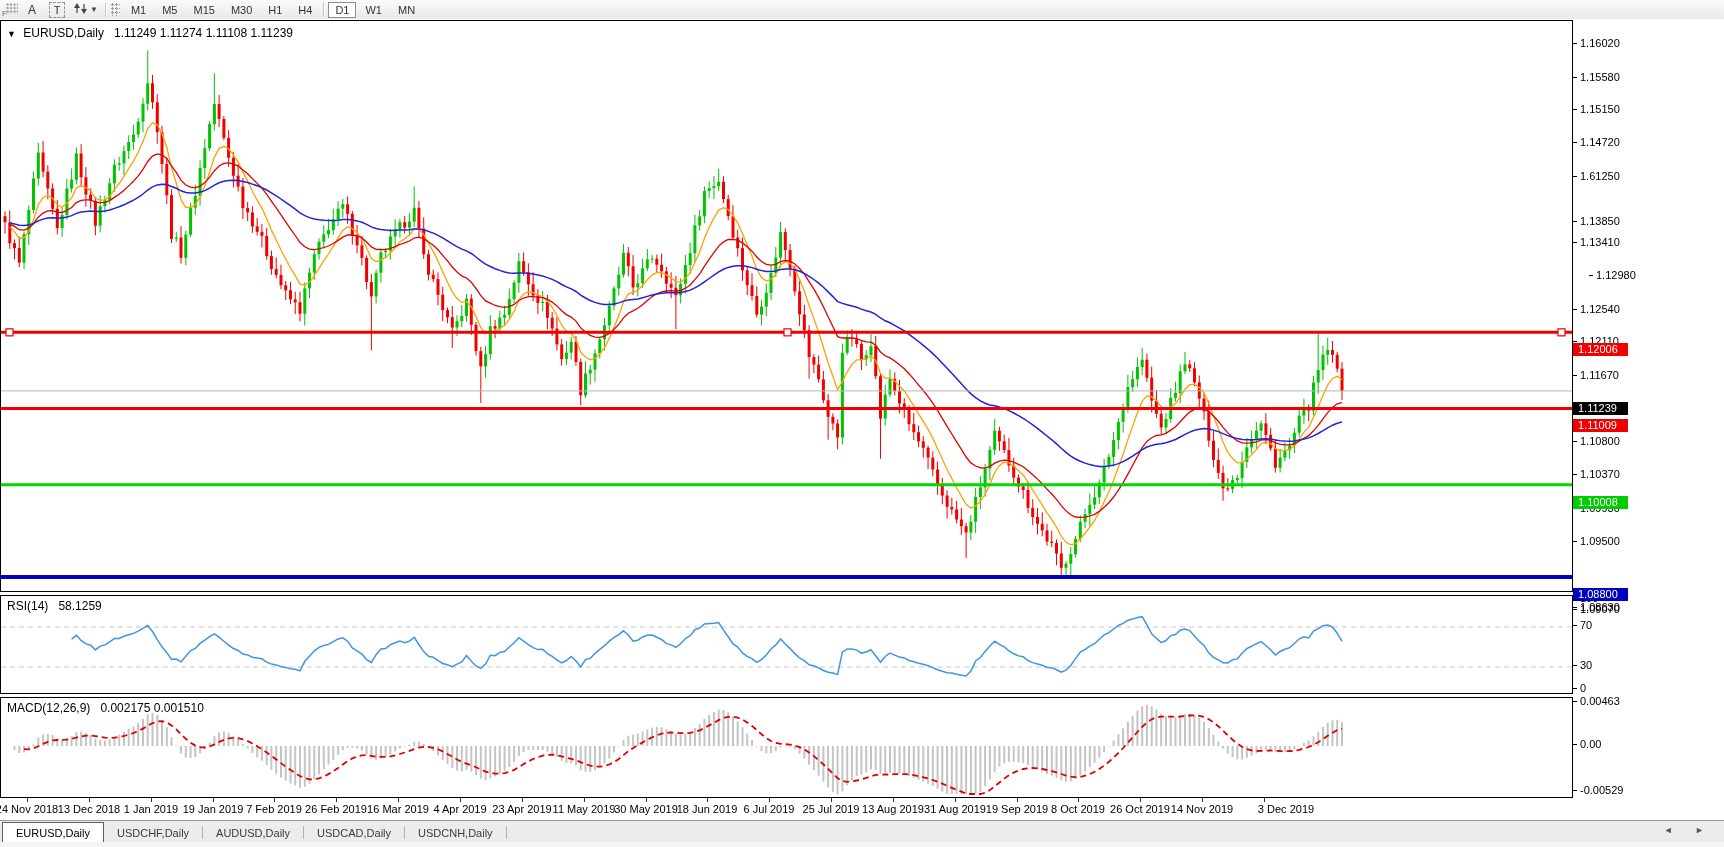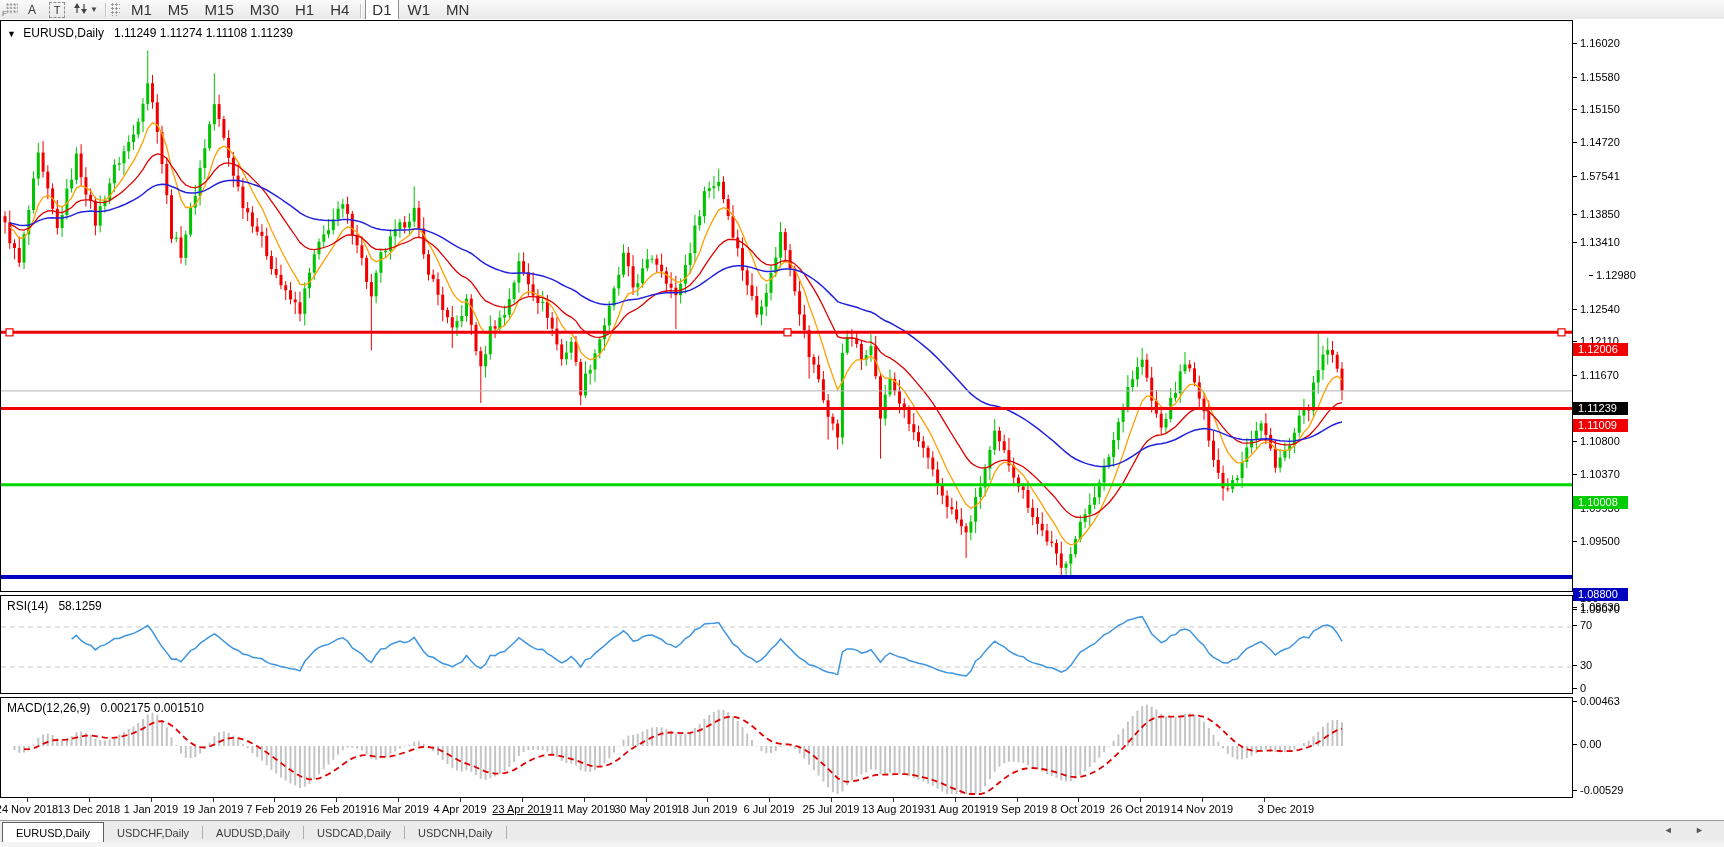--- a/index.html
+++ b/index.html
@@ -7,21 +7,21 @@
   
   #toolbar{position:absolute;left:0;top:0;width:1724px;height:19px;background:linear-gradient(#fafafa,#e9e9e9);border-bottom:1px solid #a6a6a6;display:flex;align-items:center;}
   .tool-btn{display:inline-flex;align-items:center;justify-content:center;height:15px;min-width:18px;margin:0 4px;font-size:12px;color:#333;cursor:default;}
   .tool-btn.dashed{border:1px dashed #909090;min-width:14px;height:14px;font-size:11px;}
   .grip{width:9px;height:13px;margin:0 3px 0 2px;background-image:radial-gradient(circle at 1.5px 1.5px,#9a9a9a 1px,rgba(0,0,0,0) 1.3px);background-size:4px 4px;}
   .grip-f{position:relative;width:18px;height:16px;margin-left:1px;}
   .grip-f .dots{position:absolute;right:1px;top:1px;width:12px;height:11px;background-image:radial-gradient(circle at 1.5px 1.5px,#9a9a9a 1px,rgba(0,0,0,0) 1.3px);background-size:3.5px 3.5px;}
   .grip-f .f{position:absolute;left:1px;bottom:0;font-size:8px;color:#666;}
   .caret{font-size:8px;color:#444;margin-left:2px;}
   .vsep{width:1px;height:14px;background:#c2c2c2;margin:0 3px;box-shadow:1px 0 0 #fff;}
-  .tf-btn{display:inline-block;padding:1px 6px;margin:16px 1px;font-size:15px;color:#333;border:1px solid rgba(0,0,0,0);cursor:default;}
+  .tf-btn{display:inline-block;padding:1px 6px;margin:16px 1px;font-size:11px;color:#333;border:1px solid rgba(0,0,0,0);cursor:default;}
   .tf-btn.active{background:#fff;border:1px solid #8e8e8e;}
   
   #workarea{position:absolute;left:0;top:19px;width:1724px;height:801px;background:#fff;}
   .panel{position:absolute;left:0;background:#fff;border:1px solid #000;box-sizing:border-box;}
   #price-panel{top:1px;height:572px;width:1573px;}
   #rsi-panel{top:576px;height:99px;width:1573px;}
   #macd-panel{top:678px;height:101px;width:1573px;}
   .panel svg{position:absolute;left:0;top:0;}
   #chart-title{position:absolute;left:6px;top:5px;font-size:12px;color:#000;white-space:nowrap;z-index:5;}
   #chart-title .tri{display:inline-block;font-size:9px;margin-right:4px;color:#000;}
@@ -966,22 +966,22 @@
           </g>
           <polyline points="23.0,51.2 27.8,51.3 32.5,50.3 37.3,48.2 42.1,45.8 46.8,43.8 51.6,42.4 56.3,42.0 61.1,41.9 65.9,41.6 70.6,40.9 75.4,39.5 80.1,38.4 84.9,37.7 89.6,37.5 94.4,38.1 99.2,38.9 103.9,39.6 108.7,40.0 113.4,39.7 118.2,39.1 123.0,38.0 127.7,36.6 132.5,35.0 137.2,33.0 142.0,30.6 146.7,27.7 151.5,25.2 156.3,23.5 161.0,23.2 165.8,24.4 170.5,27.4 175.3,31.3 180.0,36.2 184.8,40.8 189.6,44.7 194.3,47.6 199.1,49.1 203.8,49.5 208.6,48.5 213.4,46.4 218.1,43.9 222.9,41.8 227.6,40.4 232.4,39.9 237.1,40.1 241.9,41.3 246.7,43.1 251.4,45.5 256.2,48.3 260.9,51.2 265.7,54.4 270.4,57.9 275.2,61.4 280.0,65.1 284.7,68.6 289.5,71.9 294.2,75.1 299.0,78.0 303.8,80.2 308.5,81.3 313.3,81.3 318.0,80.3 322.8,78.5 327.5,76.1 332.3,73.3 337.1,70.0 341.8,66.4 346.6,63.1 351.3,60.4 356.1,58.5 360.9,57.3 365.6,57.1 370.4,57.9 375.1,58.6 379.9,58.9 384.6,58.9 389.4,58.4 394.2,57.4 398.9,56.0 403.7,54.5 408.4,52.9 413.2,51.1 417.9,49.5 422.7,48.8 427.5,49.0 432.2,49.8 437.0,51.3 441.7,53.4 446.5,56.0 451.3,58.8 456.0,61.5 460.8,63.9 465.5,65.6 470.3,67.2 475.0,69.2 479.8,71.5 484.6,73.6 489.3,74.9 494.1,75.6 498.8,75.6 503.6,75.1 508.3,73.9 513.1,71.9 517.9,69.1 522.6,66.1 527.4,63.3 532.1,61.0 536.9,59.2 541.7,57.7 546.4,56.9 551.2,56.7 555.9,57.2 560.7,58.3 565.4,59.7 570.2,60.8 575.0,62.2 579.7,64.2 584.5,66.1 589.2,67.6 594.0,68.6 598.8,68.7 603.5,68.1 608.3,66.5 613.0,64.1 617.8,61.0 622.5,57.1 627.3,53.2 632.1,49.9 636.8,47.1 641.6,44.4 646.3,41.8 651.1,39.3 655.8,37.3 660.6,35.7 665.4,34.8 670.1,34.5 674.9,34.7 679.6,35.1 684.4,35.2 689.2,34.9 693.9,33.9 698.7,32.3 703.4,30.1 708.2,27.4 712.9,24.8 717.7,22.1 722.5,20.1 727.2,18.9 732.0,18.8 736.7,19.7 741.5,21.6 746.2,24.4 751.0,27.9 755.8,32.0 760.5,36.2 765.3,40.1 770.0,43.0 774.8,45.0 779.6,45.9 784.3,46.2 789.1,46.7 793.8,47.6 798.6,49.2 803.3,51.5 808.1,54.5 812.9,58.1 817.6,62.0 822.4,66.3 827.1,70.9 831.9,75.6 836.6,80.2 841.4,82.9 846.2,83.8 850.9,83.5 855.7,82.5 860.4,81.3 865.2,79.9 870.0,78.2 874.7,76.9 879.5,76.7 884.2,76.7 889.0,76.4 893.7,76.1 898.5,76.0 903.3,76.1 908.0,76.5 912.8,77.2 917.5,78.1 922.3,79.3 927.1,80.5 931.8,82.0 936.6,83.8 941.3,85.7 946.1,87.8 950.8,89.8 955.6,91.8 960.4,93.7 965.1,95.5 969.9,96.0 974.6,96.0 979.4,96.0 984.1,94.8 988.9,92.1 993.7,88.4 998.4,84.5 1003.2,80.6 1007.9,77.3 1012.7,74.6 1017.5,72.5 1022.2,71.0 1027.0,70.2 1031.7,70.0 1036.5,70.3 1041.2,71.0 1046.0,72.0 1050.8,73.1 1055.5,74.4 1060.3,76.0 1065.0,77.6 1069.8,78.7 1074.5,79.2 1079.3,78.8 1084.1,77.7 1088.8,76.0 1093.6,73.8 1098.3,70.9 1103.1,67.6 1107.9,63.8 1112.6,59.6 1117.4,54.9 1122.1,50.0 1126.9,44.7 1131.6,39.4 1136.4,34.0 1141.2,28.9 1145.9,24.5 1150.7,21.3 1155.4,19.3 1160.2,18.6 1165.0,18.6 1169.7,18.6 1174.5,18.7 1179.2,18.5 1184.0,18.0 1188.7,17.5 1193.5,17.3 1198.3,17.8 1203.0,19.0 1207.8,21.2 1212.5,24.3 1217.3,28.2 1222.0,32.6 1226.8,37.3 1231.6,41.7 1236.3,45.6 1241.1,48.8 1245.8,51.0 1250.6,52.4 1255.4,53.0 1260.1,52.9 1264.9,52.6 1269.6,52.4 1274.4,52.7 1279.1,53.0 1283.9,53.2 1288.7,53.2 1293.4,52.9 1298.2,51.9 1302.9,50.5 1307.7,49.0 1312.5,46.8 1317.2,44.2 1322.0,41.1 1326.7,37.8 1331.5,34.7 1336.2,32.2 1341.0,30.6 " fill="none" stroke="#e00000" stroke-width="1.8" stroke-dasharray="6,4"></polyline>
         </svg>
     </div>
 
     <div id="axis-strip">
         <div class="axis-label" style="top: 18px;"><i class="dash"></i><span>1.16020</span></div>
         <div class="axis-label" style="top: 52px;"><i class="dash"></i><span>1.15580</span></div>
         <div class="axis-label" style="top: 84px;"><i class="dash"></i><span>1.15150</span></div>
         <div class="axis-label" style="top: 117px;"><i class="dash"></i><span>1.14720</span></div>
-        <div class="axis-label" style="top: 151px;"><i class="dash"></i><span>1.57541</span></div>
-        <div class="axis-label" style="top: 189px;"><i class="dash"></i><span>1.13850</span></div>
+        <div class="axis-label" style="top: 151px;"><i class="dash"></i><span>1.61250</span></div>
+        <div class="axis-label" style="top: 196px;"><i class="dash"></i><span>1.13850</span></div>
         <div class="axis-label" style="top: 217px;"><i class="dash"></i><span>1.13410</span></div>
         <div class="axis-label" style="top: 250px; margin-left: 16px;"><i class="dash"></i><span>1.12980</span></div>
         <div class="axis-label" style="top: 284px;"><i class="dash"></i><span>1.12540</span></div>
         <div class="axis-label" style="top: 316px;"><i class="dash"></i><span>1.12110</span></div>
         <div class="axis-label" style="top: 350px;"><i class="dash"></i><span>1.11670</span></div>
         <div class="axis-label" style="top: 416px;"><i class="dash"></i><span>1.10800</span></div>
         <div class="axis-label" style="top: 449px;"><i class="dash"></i><span>1.10370</span></div>
         <div class="axis-label" style="top: 483px;"><i class="dash"></i><span>1.09930</span></div>
         <div class="axis-label" style="top: 516px;"><i class="dash"></i><span>1.09500</span></div>
         <div class="axis-label" style="top: 548px; margin-top: 36px;"><i class="dash"></i><span>1.09070</span></div>
@@ -1010,21 +1010,21 @@
         <div class="date-label" style="left: 213px;">19 Jan 2019</div>
         <div class="date-tick" style="left: 274px;"></div>
         <div class="date-label" style="left: 274px;">7 Feb 2019</div>
         <div class="date-tick" style="left: 336px;"></div>
         <div class="date-label" style="left: 336px;">26 Feb 2019</div>
         <div class="date-tick" style="left: 398px;"></div>
         <div class="date-label" style="left: 398px;">16 Mar 2019</div>
         <div class="date-tick" style="left: 460px;"></div>
         <div class="date-label" style="left: 460px;">4 Apr 2019</div>
         <div class="date-tick" style="left: 522px;"></div>
-        <div class="date-label" style="left: 522px; text-decoration: underline;">23 Apr 2019</div>
+        <div class="date-label" style="left: 522px;">23 Apr 2019</div>
         <div class="date-tick" style="left: 584px;"></div>
         <div class="date-label" style="left: 584px;">11 May 2019</div>
         <div class="date-tick" style="left: 646px;"></div>
         <div class="date-label" style="left: 646px;">30 May 2019</div>
         <div class="date-tick" style="left: 707px;"></div>
         <div class="date-label" style="left: 707px;">18 Jun 2019</div>
         <div class="date-tick" style="left: 769px;"></div>
         <div class="date-label" style="left: 769px;">6 Jul 2019</div>
         <div class="date-tick" style="left: 831px;"></div>
         <div class="date-label" style="left: 831px;">25 Jul 2019</div>

